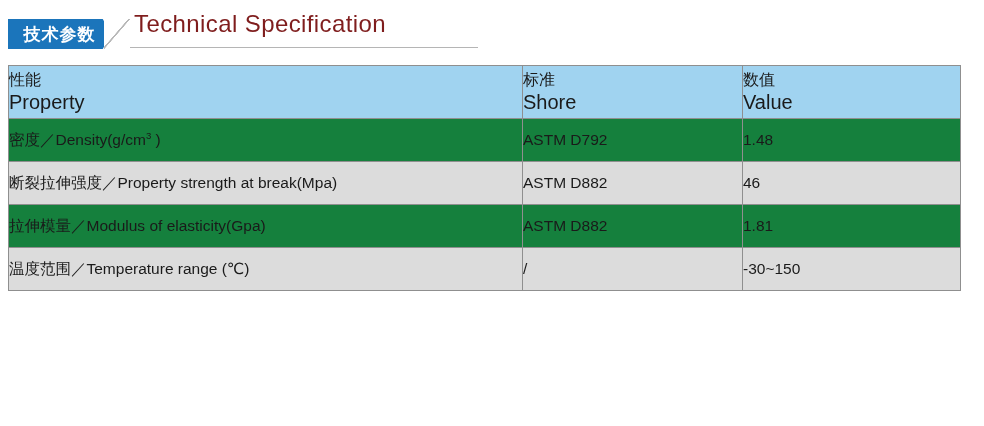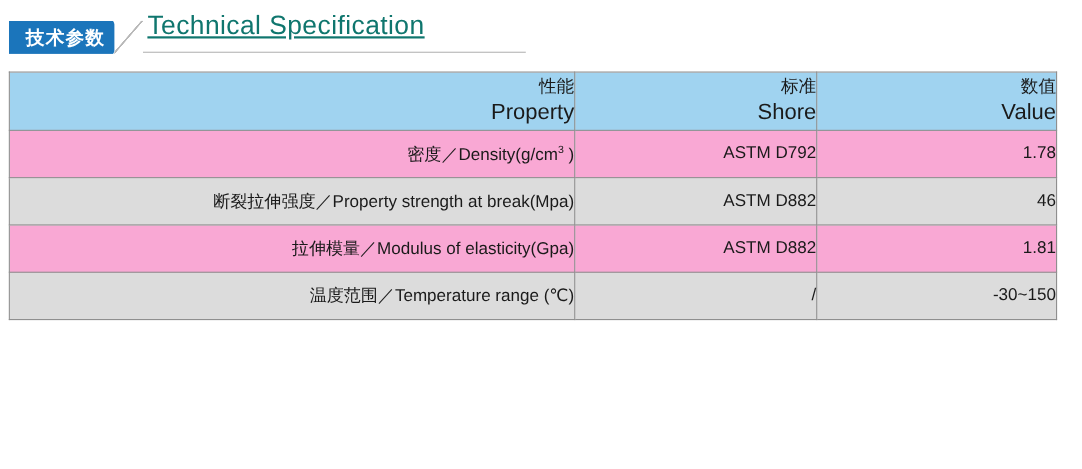--- a/index.html
+++ b/index.html
@@ -52,24 +52,23 @@
     width: 26px;
     height: 30px;
     background: linear-gradient(to bottom right, #ffffff 0%, #ffffff 46%, #b8b8b8 47%, #b8b8b8 50%, #ffffff 51%, #ffffff 100%);
   }
 
   .title-text {
     position: absolute;
     left: 134px;
     top: 10px;
     font-size: 24px;
-    color: #0f766e;
+    color: #7f1d1d;
     letter-spacing: 0.4px;
     white-space: nowrap;
-    text-decoration: underline;
   }
 
   .title-rule {
     position: absolute;
     left: 130px;
     top: 47px;
     width: 348px;
     height: 1px;
     background: #b5b5b5;
   }
@@ -84,41 +83,41 @@
 
   table.spec-table {
     width: 952px;
     border-collapse: collapse;
     table-layout: fixed;
   }
 
   table.spec-table td,
   table.spec-table th {
     border: 1px solid #8f8f8f;
-    text-align: right;
+    text-align: left;
     vertical-align: middle;
     font-weight: normal;
     padding: 0;
   }
 
   col.col-property { width: 514px; }
   col.col-norm     { width: 220px; }
   col.col-value    { width: 218px; }
 
   thead th {
     background: #a0d3f0;
     height: 52px;
     line-height: 1.25;
     font-size: 16px;
   }
   thead th .cn { display: block; font-size: 16px; }
   thead th .en { display: block; font-size: 20px; }
 
   tbody tr { height: 43px; }
-  tbody tr.row-odd  td { background: #f9a8d4; }
+  tbody tr.row-odd  td { background: #15803d; }
   tbody tr.row-even td { background: #dcdcdc; }
 
   tbody td { font-size: 15.5px; }
   tbody td.cell-property { font-size: 15.5px; }
   tbody td.cell-norm     { font-size: 15.5px; }
   tbody td.cell-value    { font-size: 15.5px; }
 
   sup { font-size: 0.62em; vertical-align: super; line-height: 0; }
 </style>
 </head>
@@ -153,21 +152,21 @@
         <th>
           <span class="cn">数值</span>
           <span class="en">Value</span>
         </th>
       </tr>
     </thead>
     <tbody id="spec-body">
         <tr class="row-odd">
           <td class="cell-property">密度／Density(g/cm<sup>3</sup> )</td>
           <td class="cell-norm">ASTM D792</td>
-          <td class="cell-value">1.78</td>
+          <td class="cell-value">1.48</td>
         </tr>
         <tr class="row-even">
           <td class="cell-property">断裂拉伸强度／Property strength at break(Mpa)</td>
           <td class="cell-norm">ASTM D882</td>
           <td class="cell-value">46</td>
         </tr>
         <tr class="row-odd">
           <td class="cell-property">拉伸模量／Modulus of elasticity(Gpa)</td>
           <td class="cell-norm">ASTM D882</td>
           <td class="cell-value">1.81</td>

